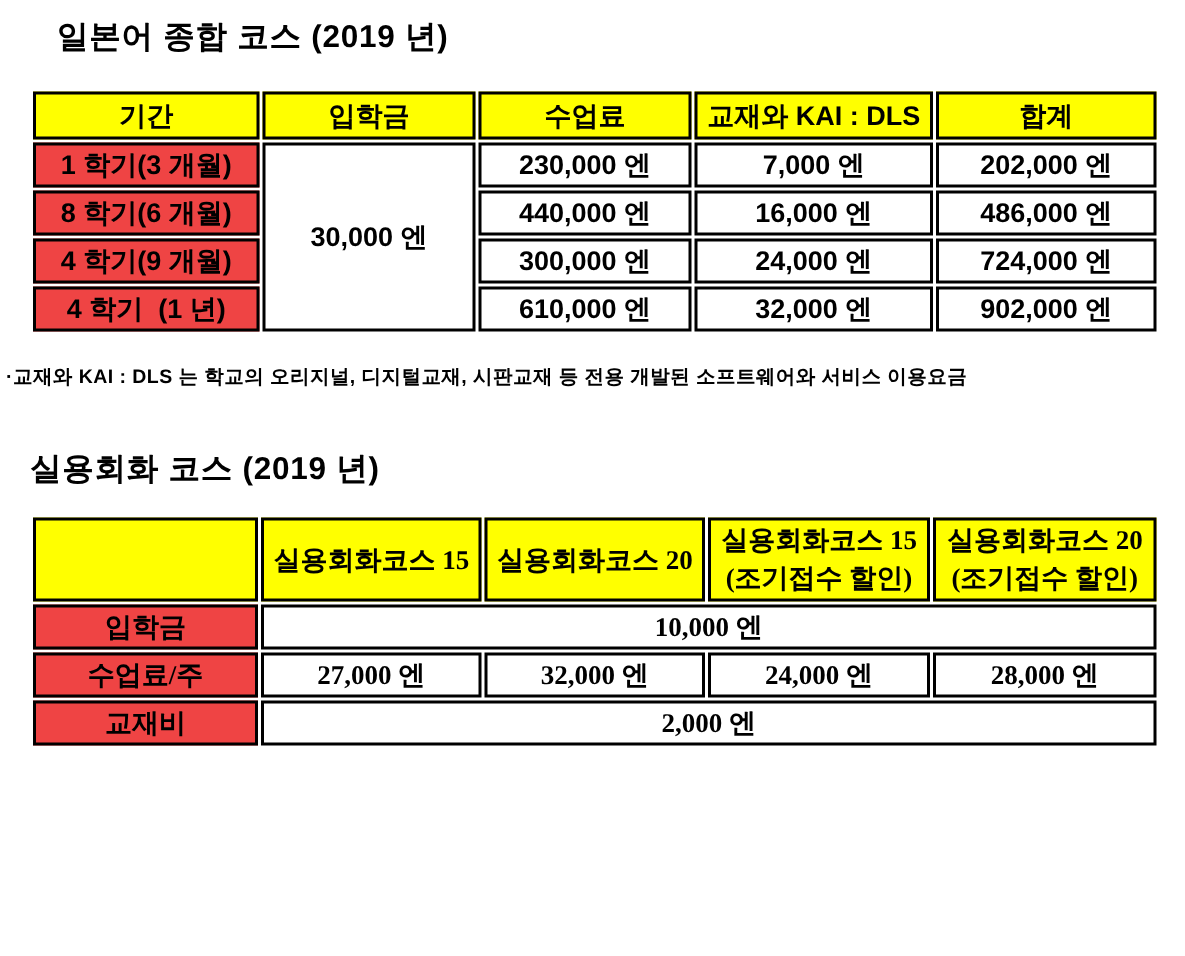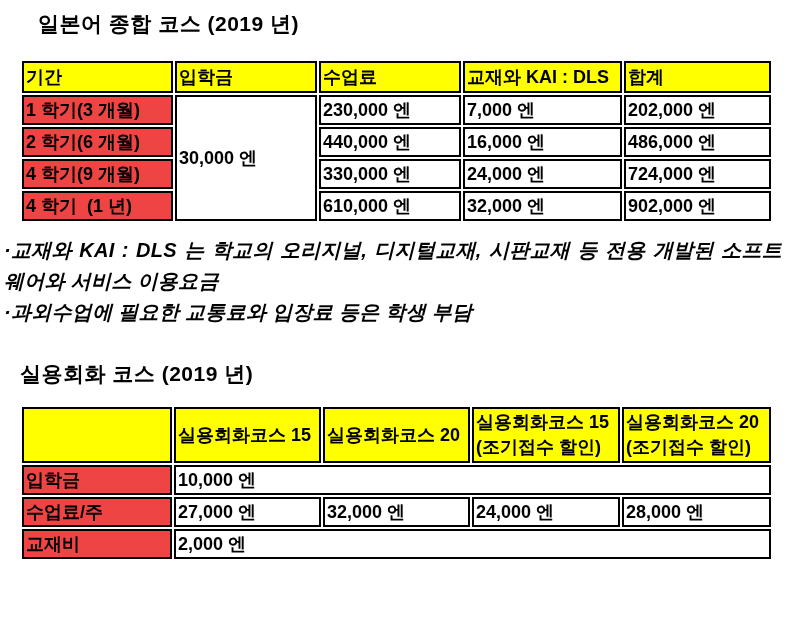--- a/index.html
+++ b/index.html
@@ -25,48 +25,47 @@
   #title2 { margin-top: 32px; }
 
   table {
     border-collapse: separate;
     border-spacing: 2px;
     table-layout: fixed;
     margin-left: 20px;
     background: #ffffff;
   }
   #fee-table-1 { margin-top: 21px; width: 753px; }
-  #fee-table-2 { margin-top: 17px; width: 753px; }
+  #fee-table-2 { margin-top: 17px; width: 753px; font-family: Liberation Serif, serif; }
 
   th, td {
     border: 2px solid #000000;
-    text-align: left;
+    text-align: center;
     vertical-align: middle;
     font-weight: bold;
     font-size: 18px;
     padding: 1px 2px;
     white-space: pre-wrap;
     overflow: hidden;
   }
   th { background: #ffff00; height: 26px; }
   #fee-table-2 th.tall { height: 48px; line-height: 25px; }
   #fee-table-2 th { height: 48px; }
   td { height: 21px; }
   td.label { background: #ef4444; }
 
   .notes {
     margin: 12px 8px 0 4px;
     width: 778px;
   }
   .notes p {
     margin: 0;
-    font-size: 20px;
+    font-size: 13px;
     line-height: 31px;
     letter-spacing: 0.3px;
-    font-style: italic;
   }
   .notes p.justify { text-align: justify; }
 </style>
 </head>
 <body>
 
 <h1 id="title1" class="section-title">일본어 종합 코스 (2019 년)</h1>
 
 <table id="fee-table-1">
   <colgroup>
@@ -85,43 +84,42 @@
     <th>합계</th>
   </tr>
   <tr>
     <td class="label">1 학기(3 개월)</td>
     <td rowspan="4">30,000 엔</td>
     <td>230,000 엔</td>
     <td>7,000 엔</td>
     <td>202,000 엔</td>
   </tr>
   <tr>
-    <td class="label">2 학기(6 개월)</td>
+    <td class="label">8 학기(6 개월)</td>
     <td>440,000 엔</td>
     <td>16,000 엔</td>
     <td>486,000 엔</td>
   </tr>
   <tr>
     <td class="label">4 학기(9 개월)</td>
-    <td>330,000 엔</td>
+    <td>300,000 엔</td>
     <td>24,000 엔</td>
     <td>724,000 엔</td>
   </tr>
   <tr>
     <td class="label">4 학기  (1 년)</td>
     <td>610,000 엔</td>
     <td>32,000 엔</td>
     <td>902,000 엔</td>
   </tr>
 </tbody>
   </table>
 
 <div class="notes">
   <p class="justify">·교재와 KAI : DLS 는 학교의 오리지널, 디지털교재, 시판교재 등 전용 개발된 소프트웨어와 서비스 이용요금</p>
-  <p>·과외수업에 필요한 교통료와 입장료 등은 학생 부담</p>
 </div>
 
 <h1 id="title2" class="section-title">실용회화 코스 (2019 년)</h1>
 
 <table id="fee-table-2">
   <colgroup>
     <col style="width:150px">
       <col style="width:147px">
       <col style="width:147px">
       <col style="width:148px">

